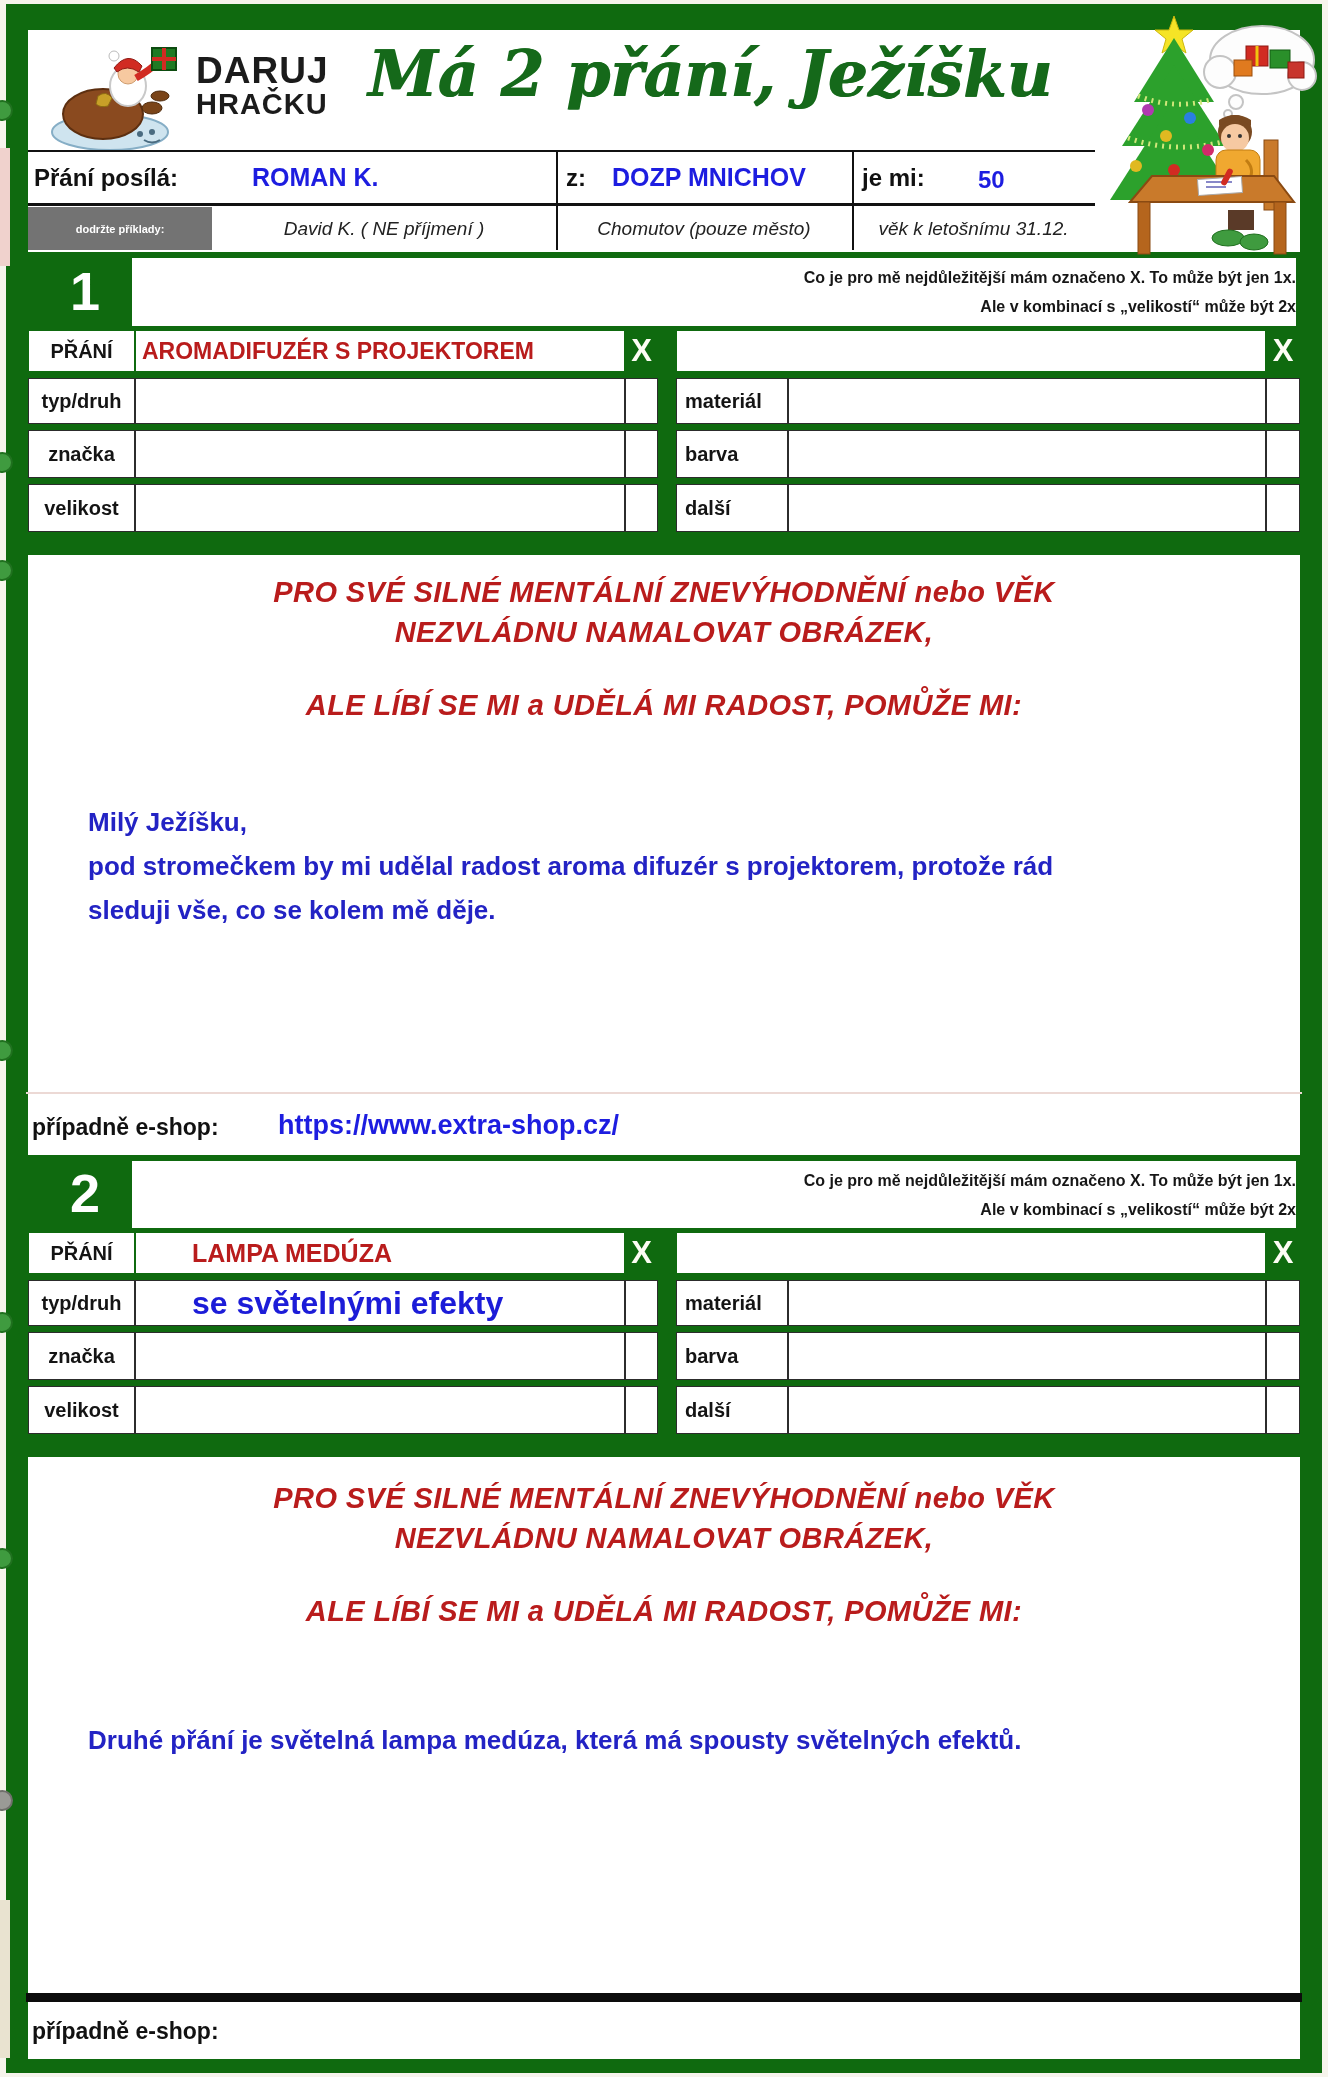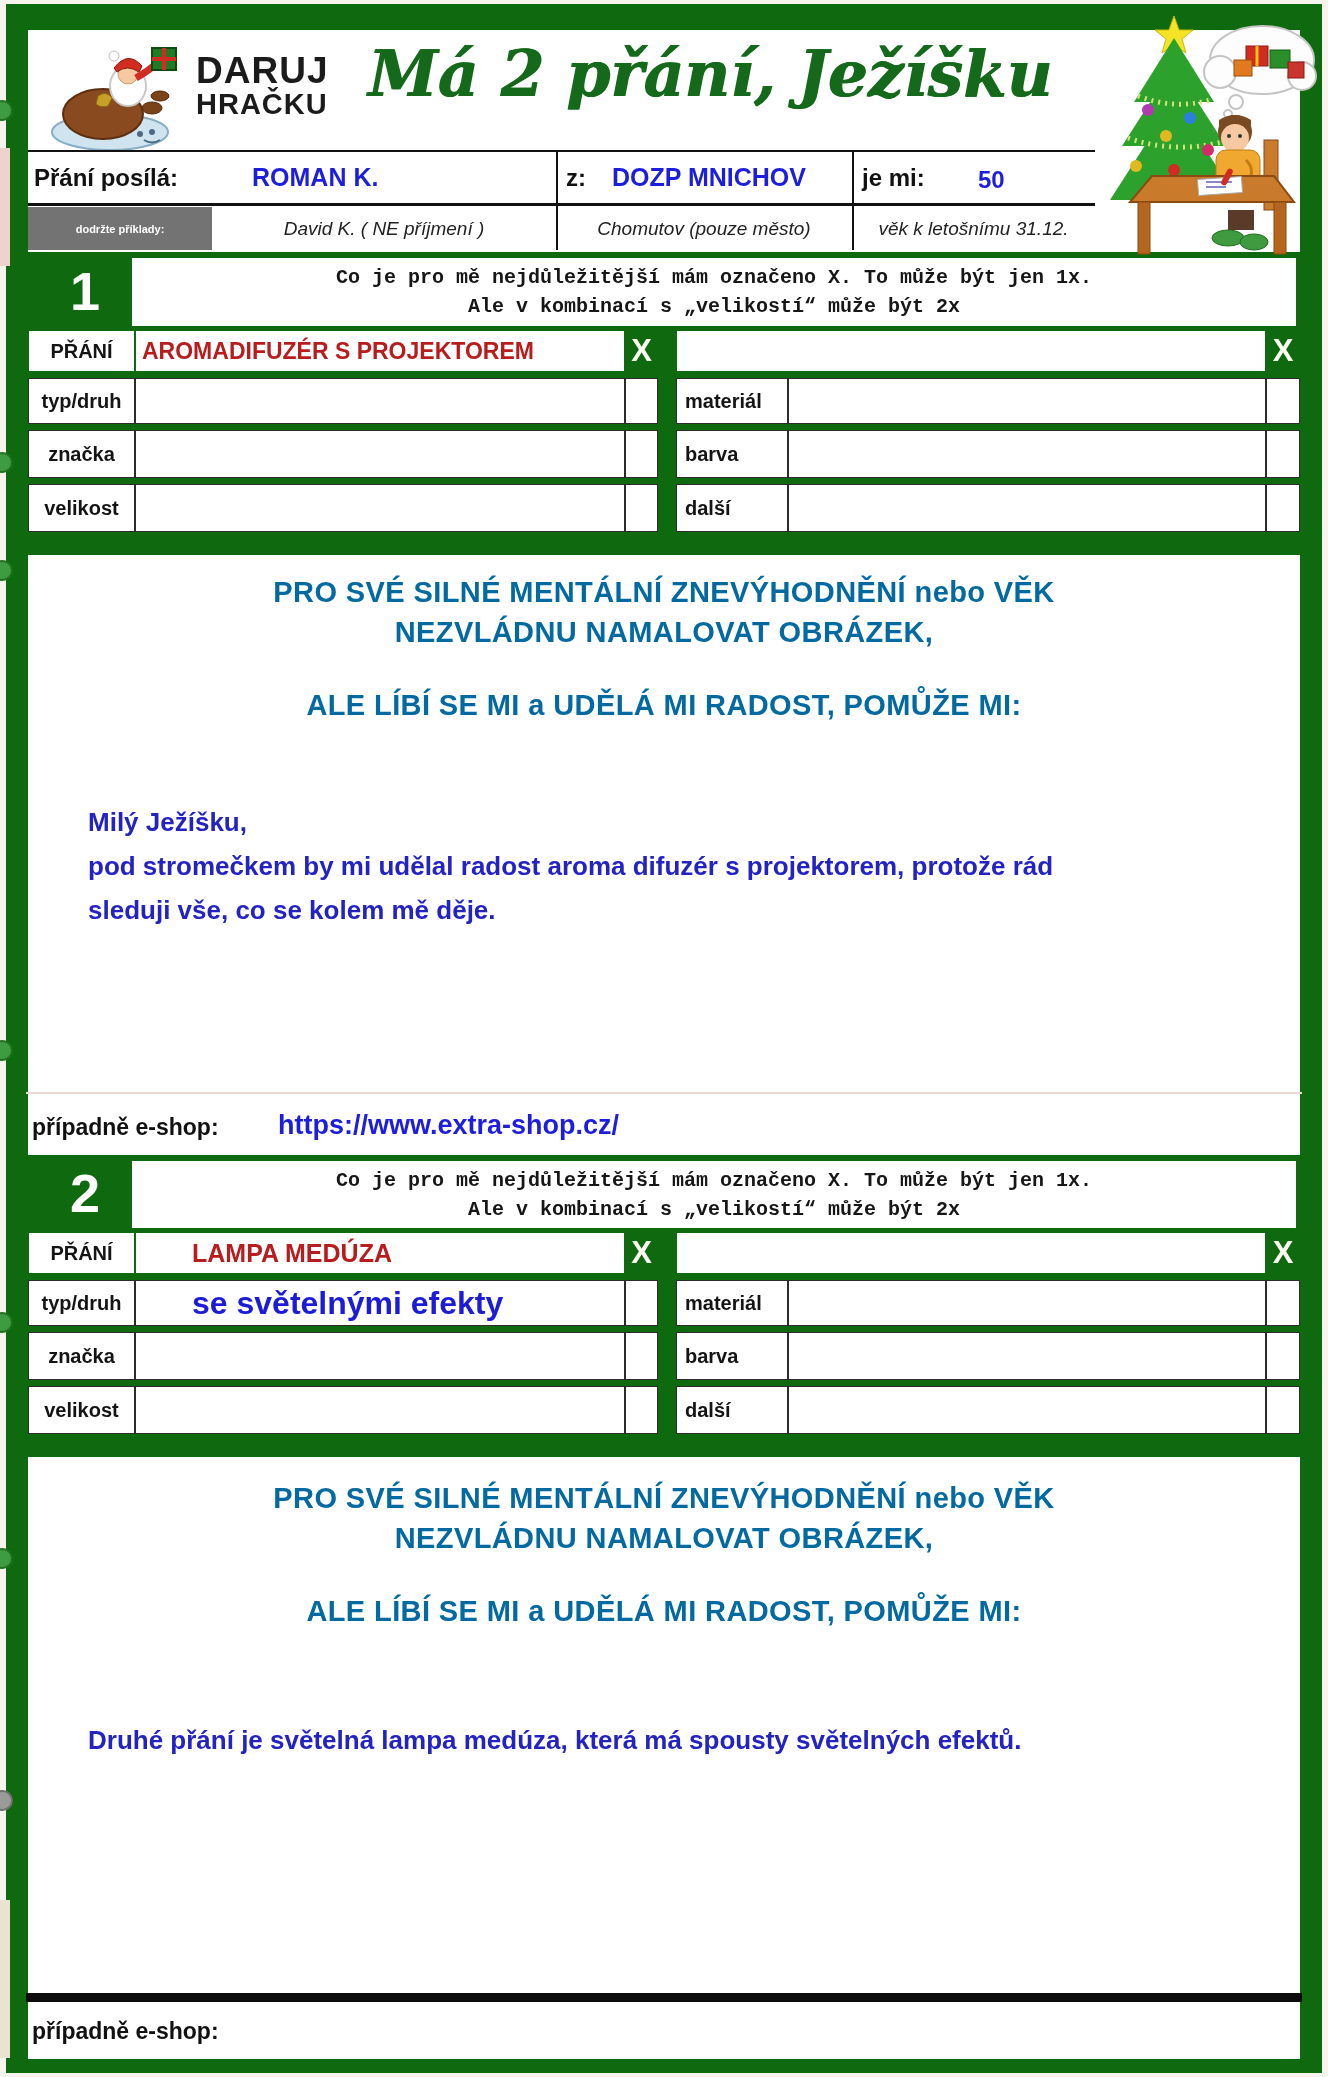--- a/index.html
+++ b/index.html
@@ -22,42 +22,42 @@
   .vline{width:2px;background:#111;}
   .lbl-b{font-weight:bold;font-size:24px;color:#111;white-space:nowrap;}
   .val-blue{font-weight:bold;font-size:25px;color:#1d1de0;white-space:nowrap;}
   .green-cell{background:#737373;color:#fff;font-weight:bold;font-size:11px;
               display:flex;align-items:center;justify-content:center;}
   .example{font-style:italic;font-size:19px;color:#222;text-align:center;white-space:nowrap;}
 
   
   .band{background:#0f6a0f;}
   .secnum{color:#fff;font-weight:bold;font-size:54px;text-align:center;line-height:78px;}
-  .instr-box{background:#fff;text-align:center;font-weight:bold;color:#161616;
-             font-size:20px;line-height:29px;padding-top:5px;box-sizing:border-box;font-family:Liberation Mono, monospace;}
+  .instr-box{background:#fff;text-align:right;font-weight:bold;color:#161616;
+             font-size:16px;line-height:29px;padding-top:5px;box-sizing:border-box;}
 
   
   .fields{display:grid;grid-template-columns:107px 490px 33px 18px 112px 478px 34px;
           grid-template-rows:42px 46px 48px 48px;row-gap:6px;column-gap:0;
           background:#0f6a0f;padding:0 2px 23px 2px;width:1272px;}
   .cell{background:#fff;border:1px solid #2c2c2c;box-sizing:border-box;
         display:flex;align-items:center;}
   .cell.nob{border-color:#0f6a0f;}
   .cell.center{justify-content:center;}
   .flabel{font-weight:bold;font-size:20px;color:#141414;}
   .xcell{background:#0f6a0f;color:#fdfdf4;font-weight:bold;font-size:31px;
          display:flex;align-items:center;justify-content:center;}
   .spacer{background:#0f6a0f;}
   .wish-val{font-weight:bold;font-size:23px;color:#b91c1c;white-space:nowrap;}
   .typ-val{font-weight:bold;font-size:32px;color:#1c1cd8;white-space:nowrap;}
   .span56{grid-column:5 / span 2;}
 
   
-  .statement{width:1276px;text-align:center;font-weight:bold;color:#0369a1;
-             font-size:29px;line-height:40px;letter-spacing:0.4px;}
+  .statement{width:1276px;text-align:center;font-weight:bold;color:#b91c1c;
+             font-size:29px;line-height:40px;letter-spacing:0.4px;font-style:italic;}
   .statement .l3{margin-top:33px;}
   .note{font-weight:bold;color:#2323c4;font-size:26px;line-height:44px;white-space:nowrap;}
 
   
   .eshop-label{font-weight:bold;font-size:23px;color:#111;white-space:nowrap;}
   .eshop-url{font-weight:bold;font-size:27px;color:#1d1de0;white-space:nowrap;}
   .thinline{height:2px;background:#ecd9d5;}
   .blackbar{background:#0c0c0c;}
 
   

